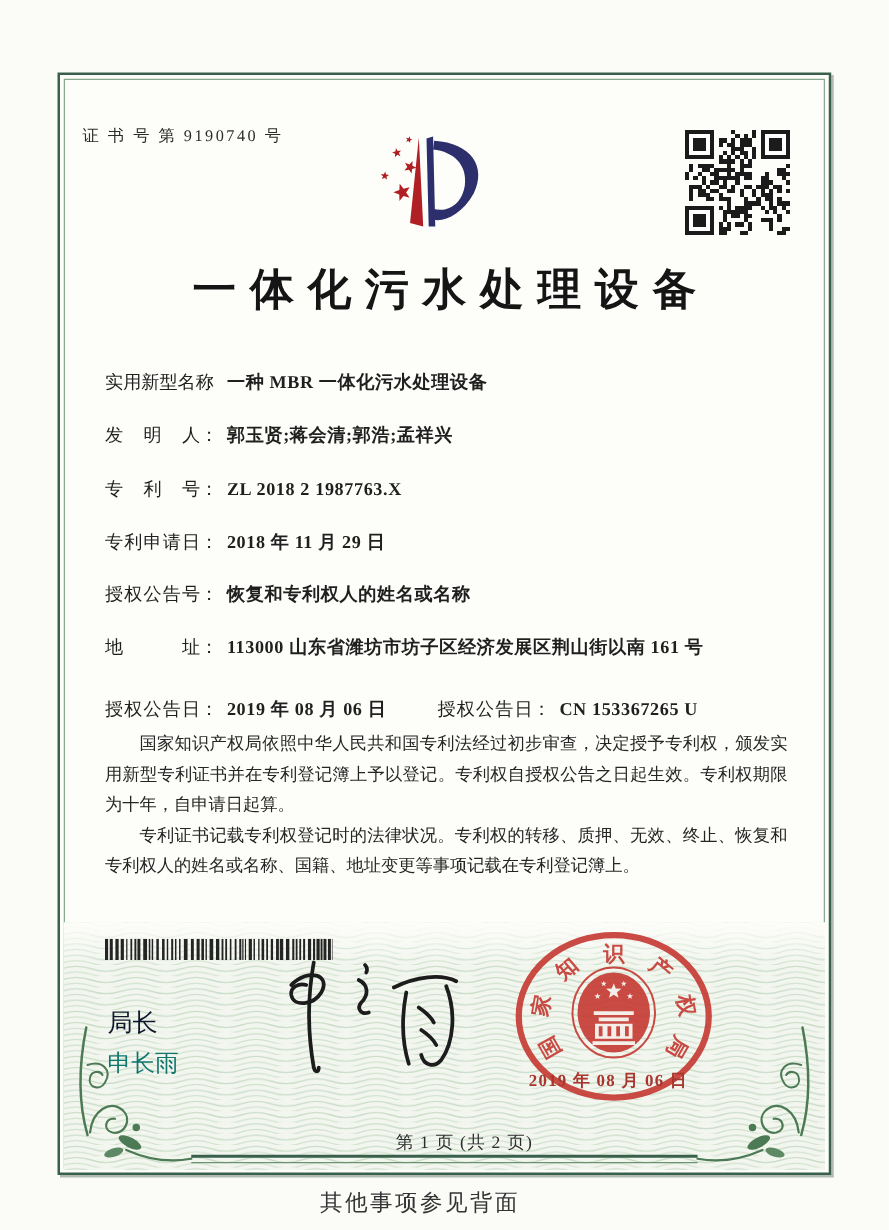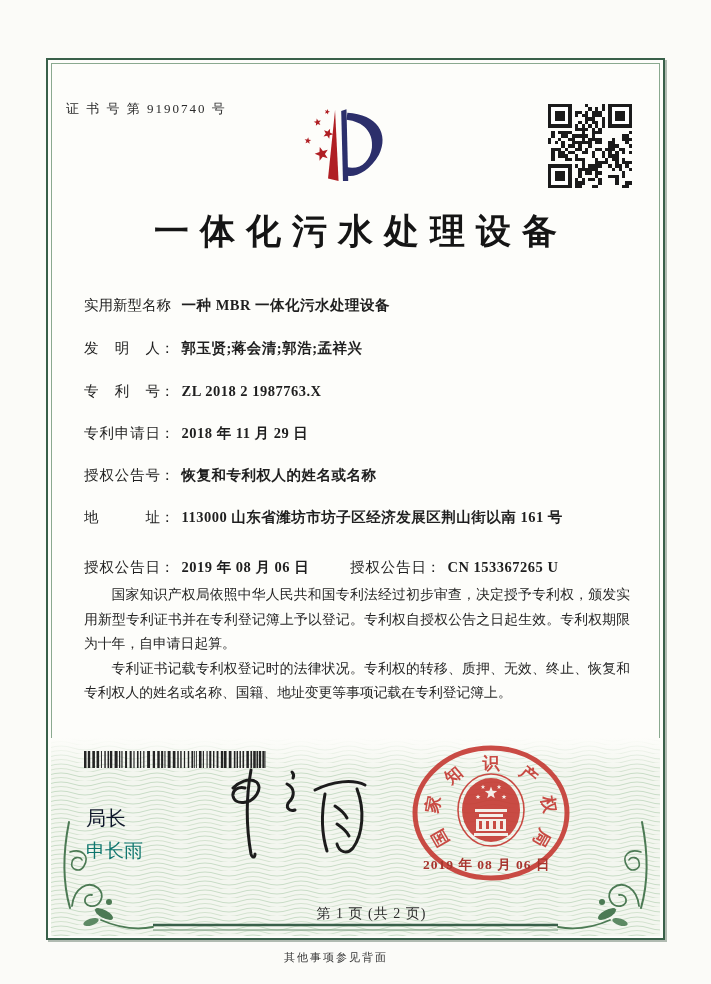--- a/index.html
+++ b/index.html
@@ -52,21 +52,21 @@
   .seal-date{
     position:absolute;left:423px;top:856px;width:180px;
     font-size:13.5px;color:#a8352e;letter-spacing:1px;font-weight:700;
   }
   .page-num{
     position:absolute;left:46px;top:905px;width:619px;text-align:center;
     font-size:14px;letter-spacing:1px;color:#2c2c2c;margin-left:16px;
   }
   .back-note{
     position:absolute;left:0;top:950px;width:672px;text-align:center;
-    font-size:11px;color:#333;letter-spacing:2px;
+    font-size:18px;color:#333;letter-spacing:2px;
   }
 </style>
 </head>
 <body>
 
 <div class="frame-outer">
   <div class="frame-inner"></div>
 </div>
 
 <div class="cert-no">证 书 号 第 9190740 号</div>

